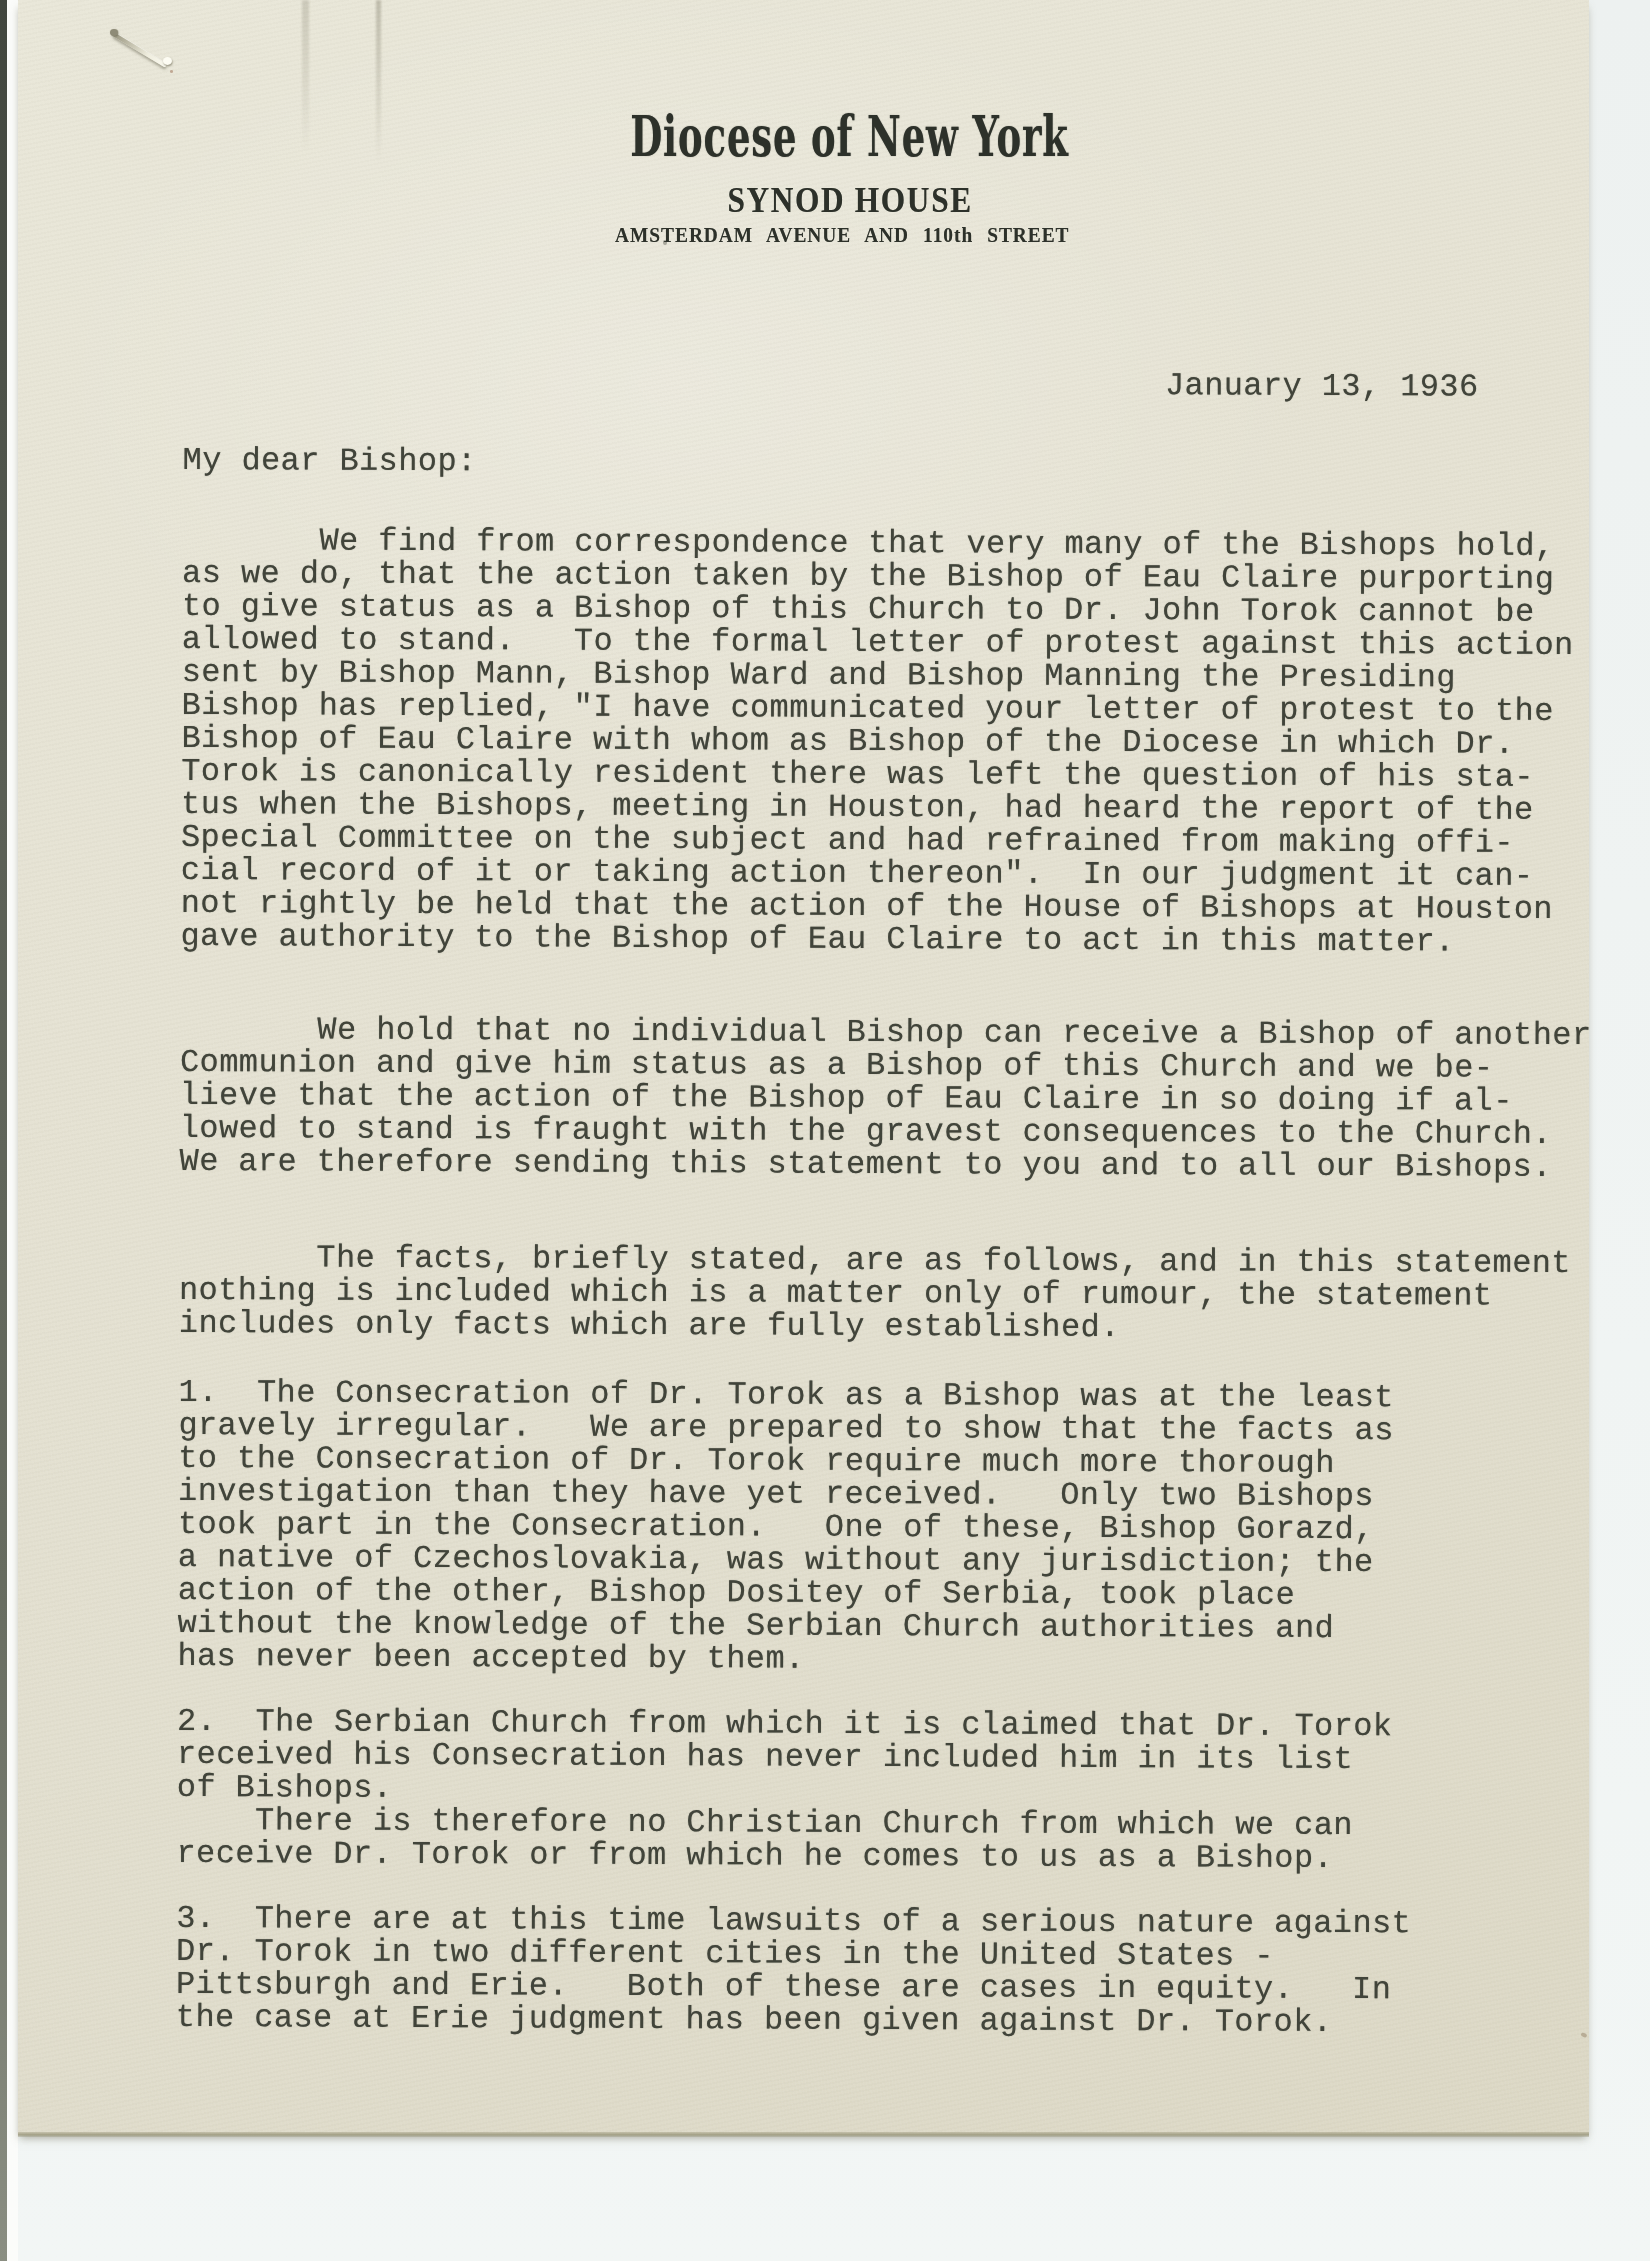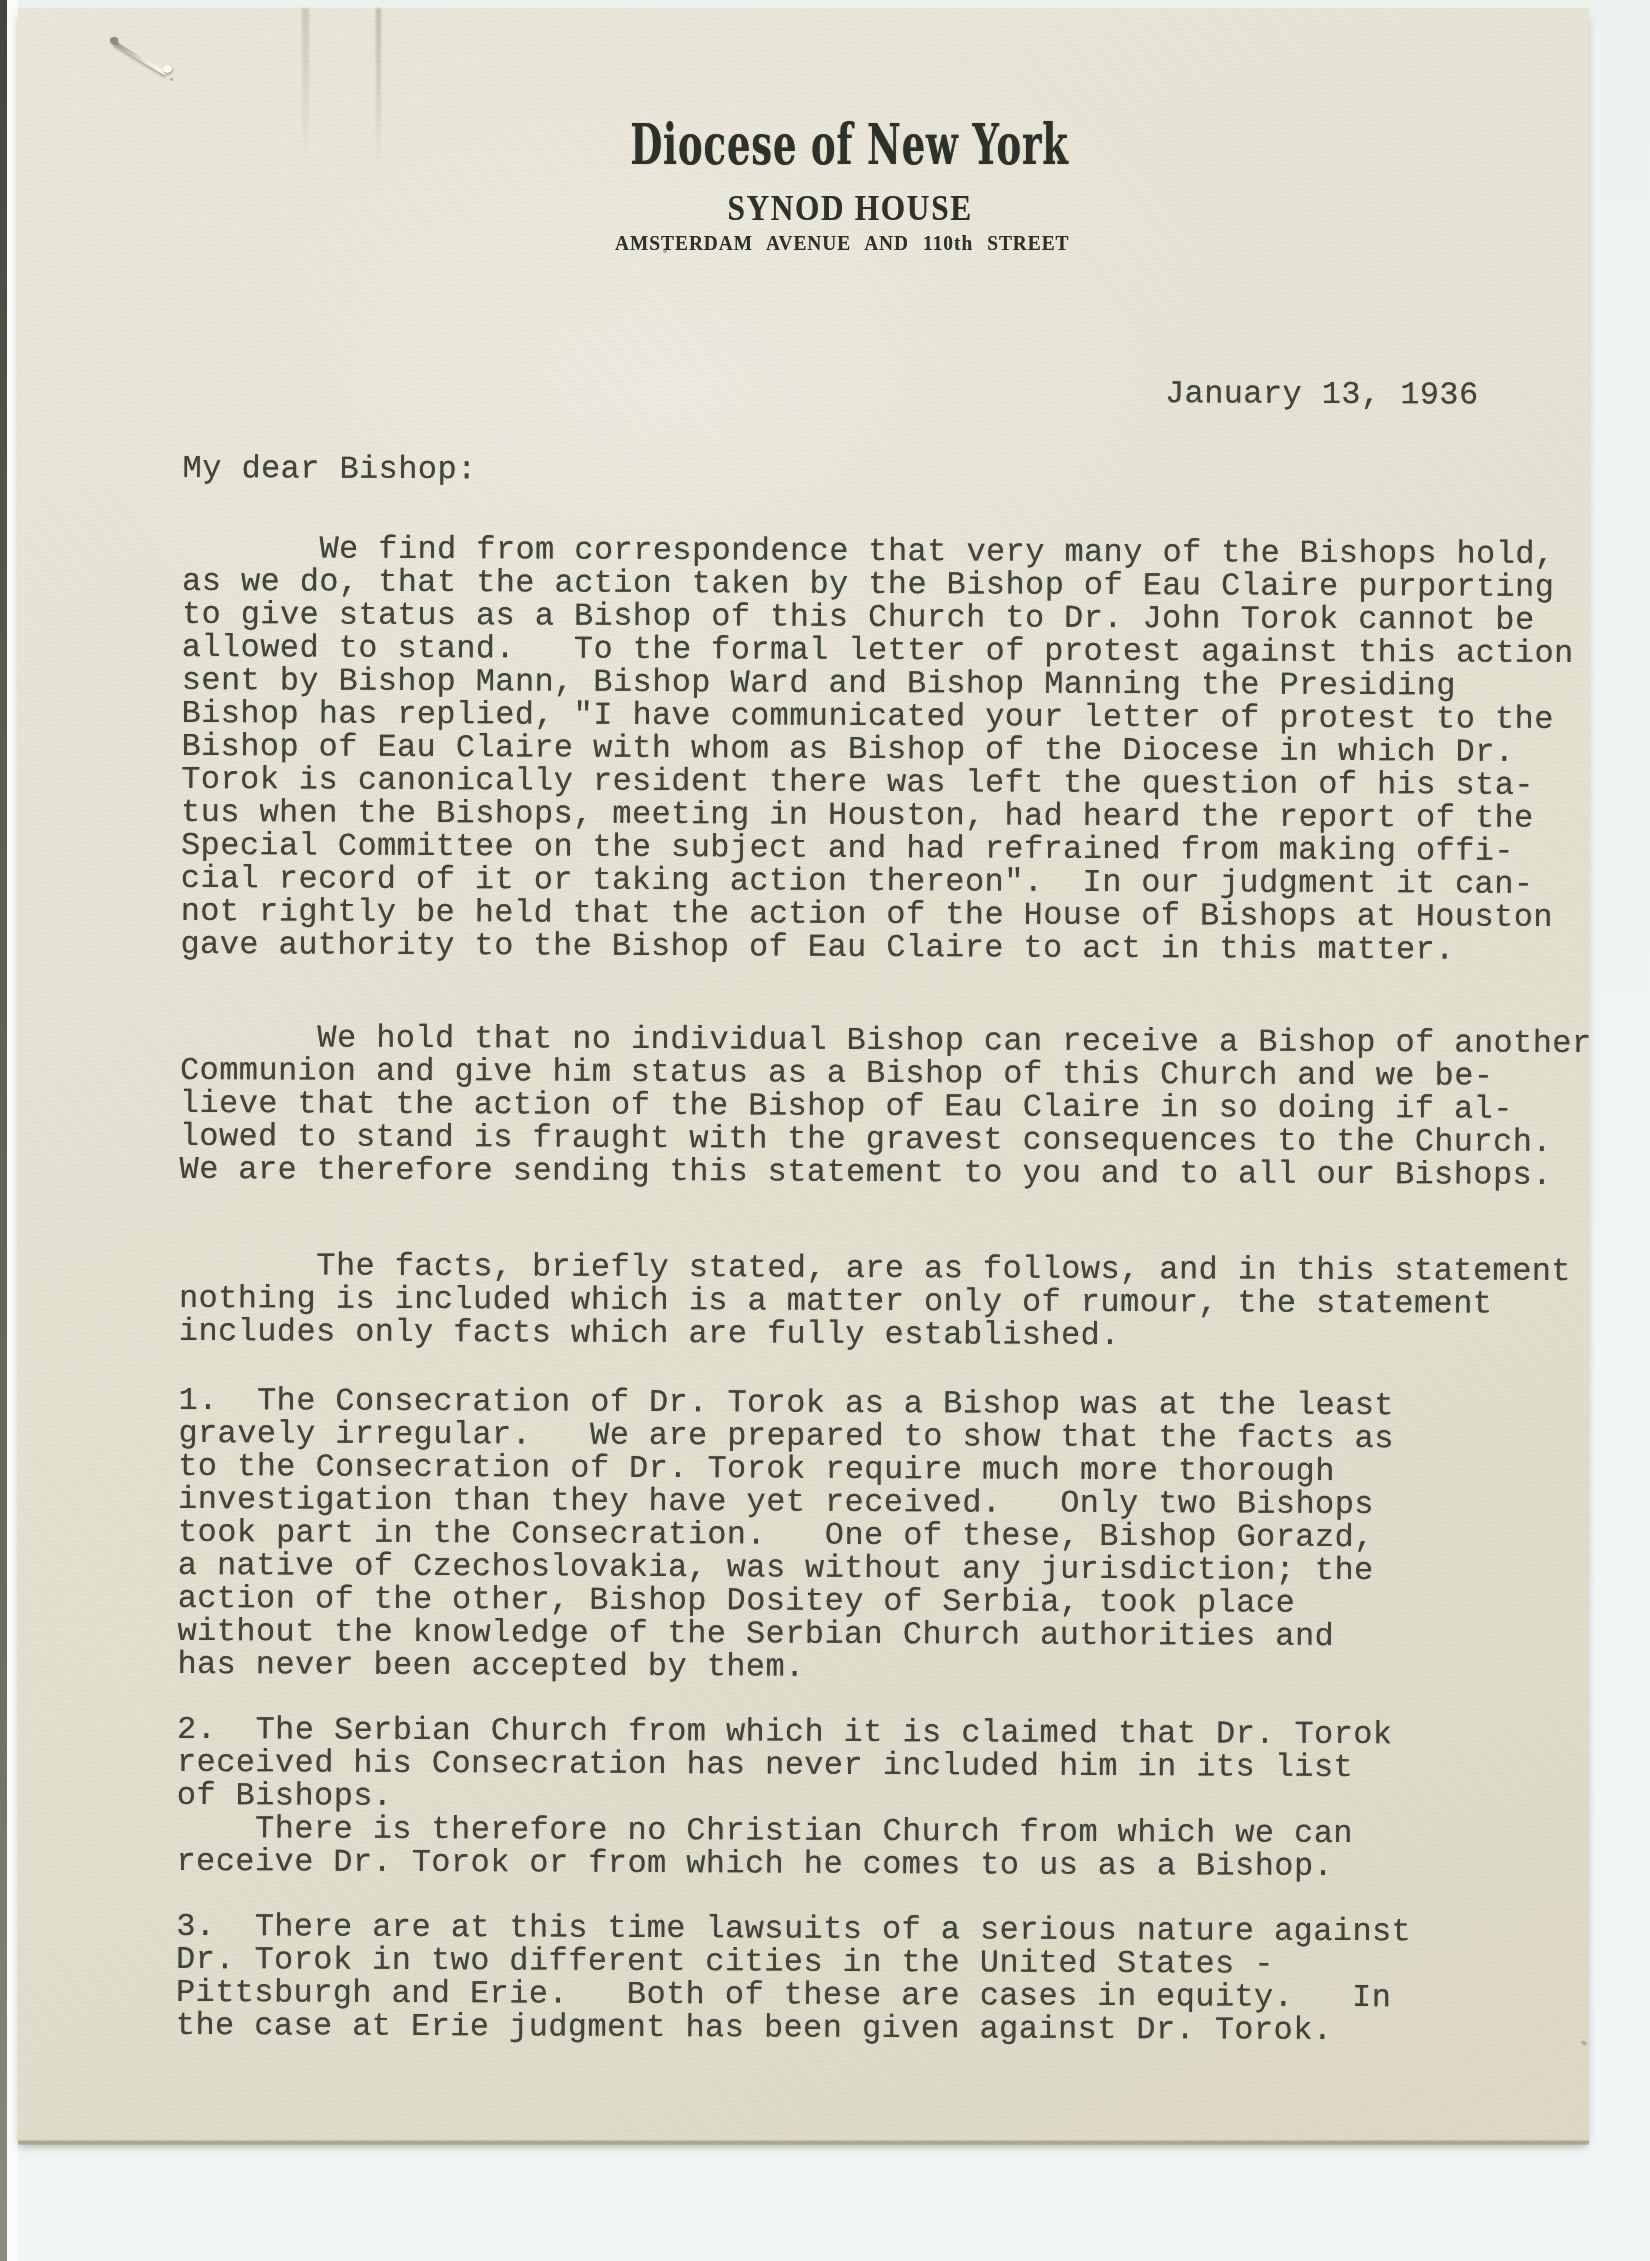--- a/index.html
+++ b/index.html
@@ -25,21 +25,21 @@
   
   .edge-white {
     position: absolute;
     left: 6.5px; top: 0;
     width: 11px; height: 2261px;
     background: #fbfcfa;
   }
   
   .paper {
     position: absolute;
-    left: 17.5px; top: 8px;
+    left: 17.5px; top: 0;
     width: 1571px; height: 2134px;
     background:
       radial-gradient(ellipse 907px 583px at 42% 18%, rgba(255,255,255,0.20), rgba(255,255,255,0) 70%),
       linear-gradient(156deg, #e9e7d9 0%, #e5e2d3 38%, #e2dfcf 62%, #dcd8c5 100%);
     box-shadow: 0 5.8px 8.4px -1.9px rgba(108,106,84,0.55);
   }
   
   .paper::before {
     content: "";
     position: absolute; inset: 0;

